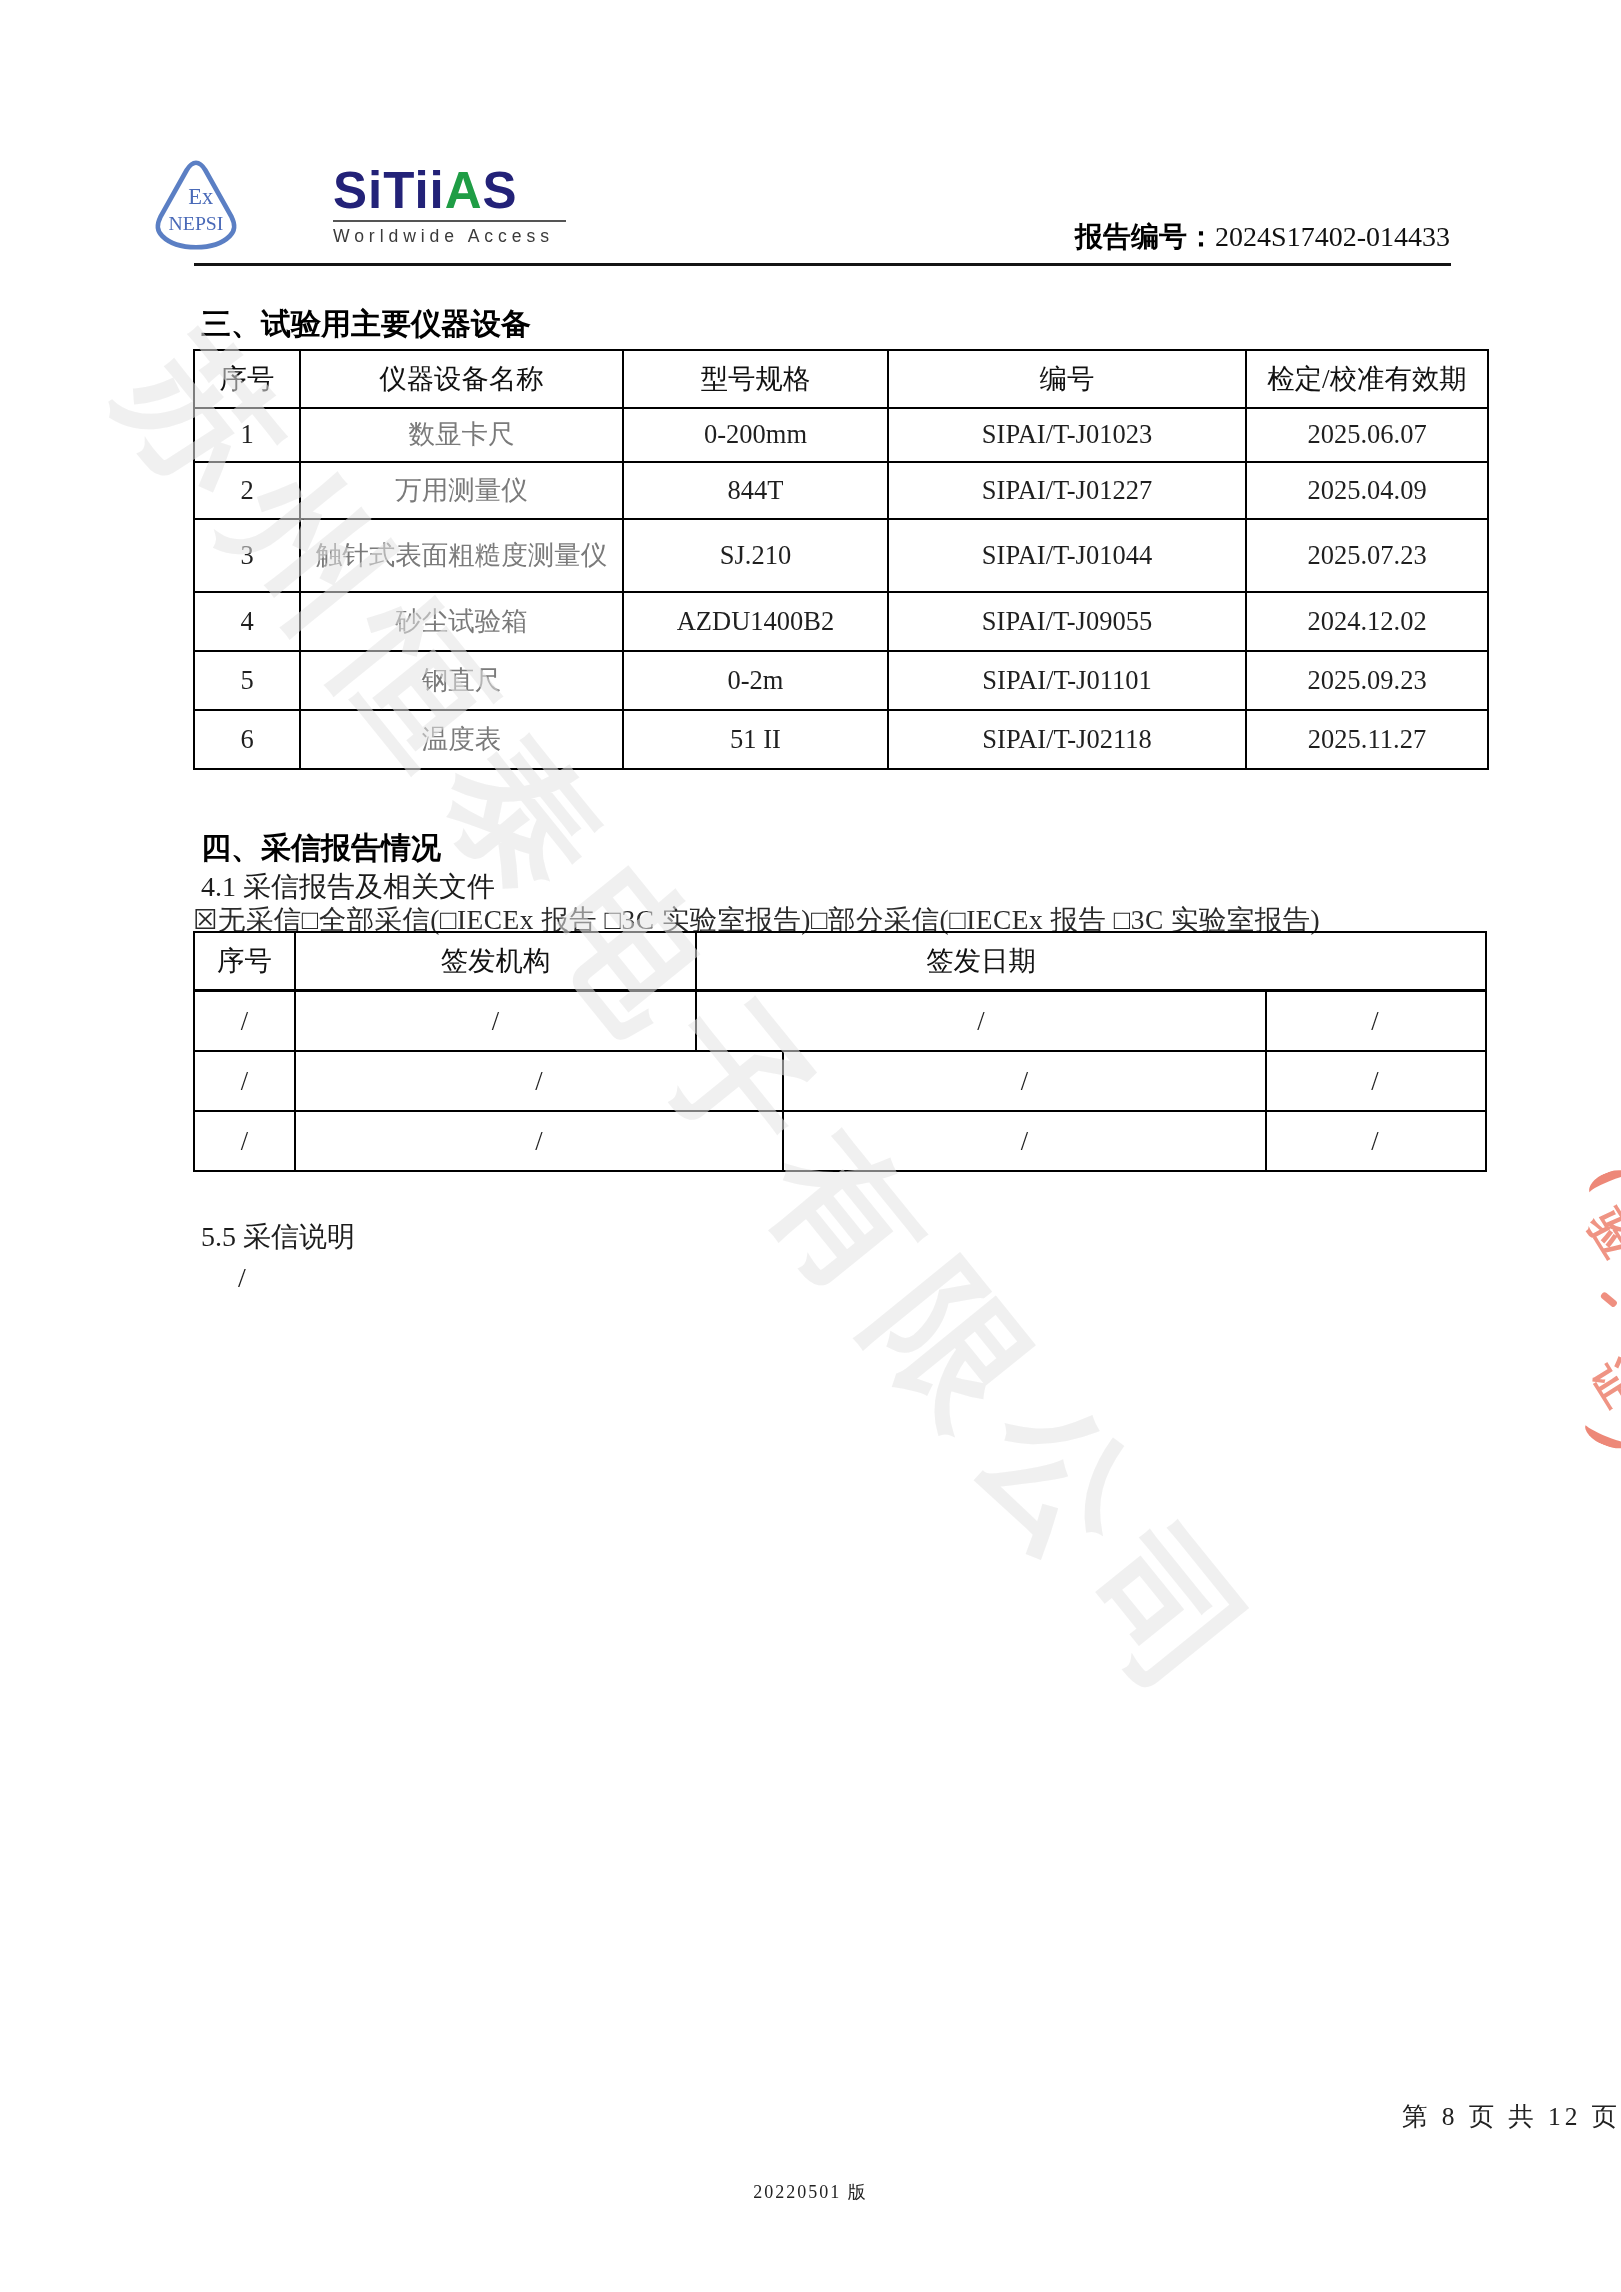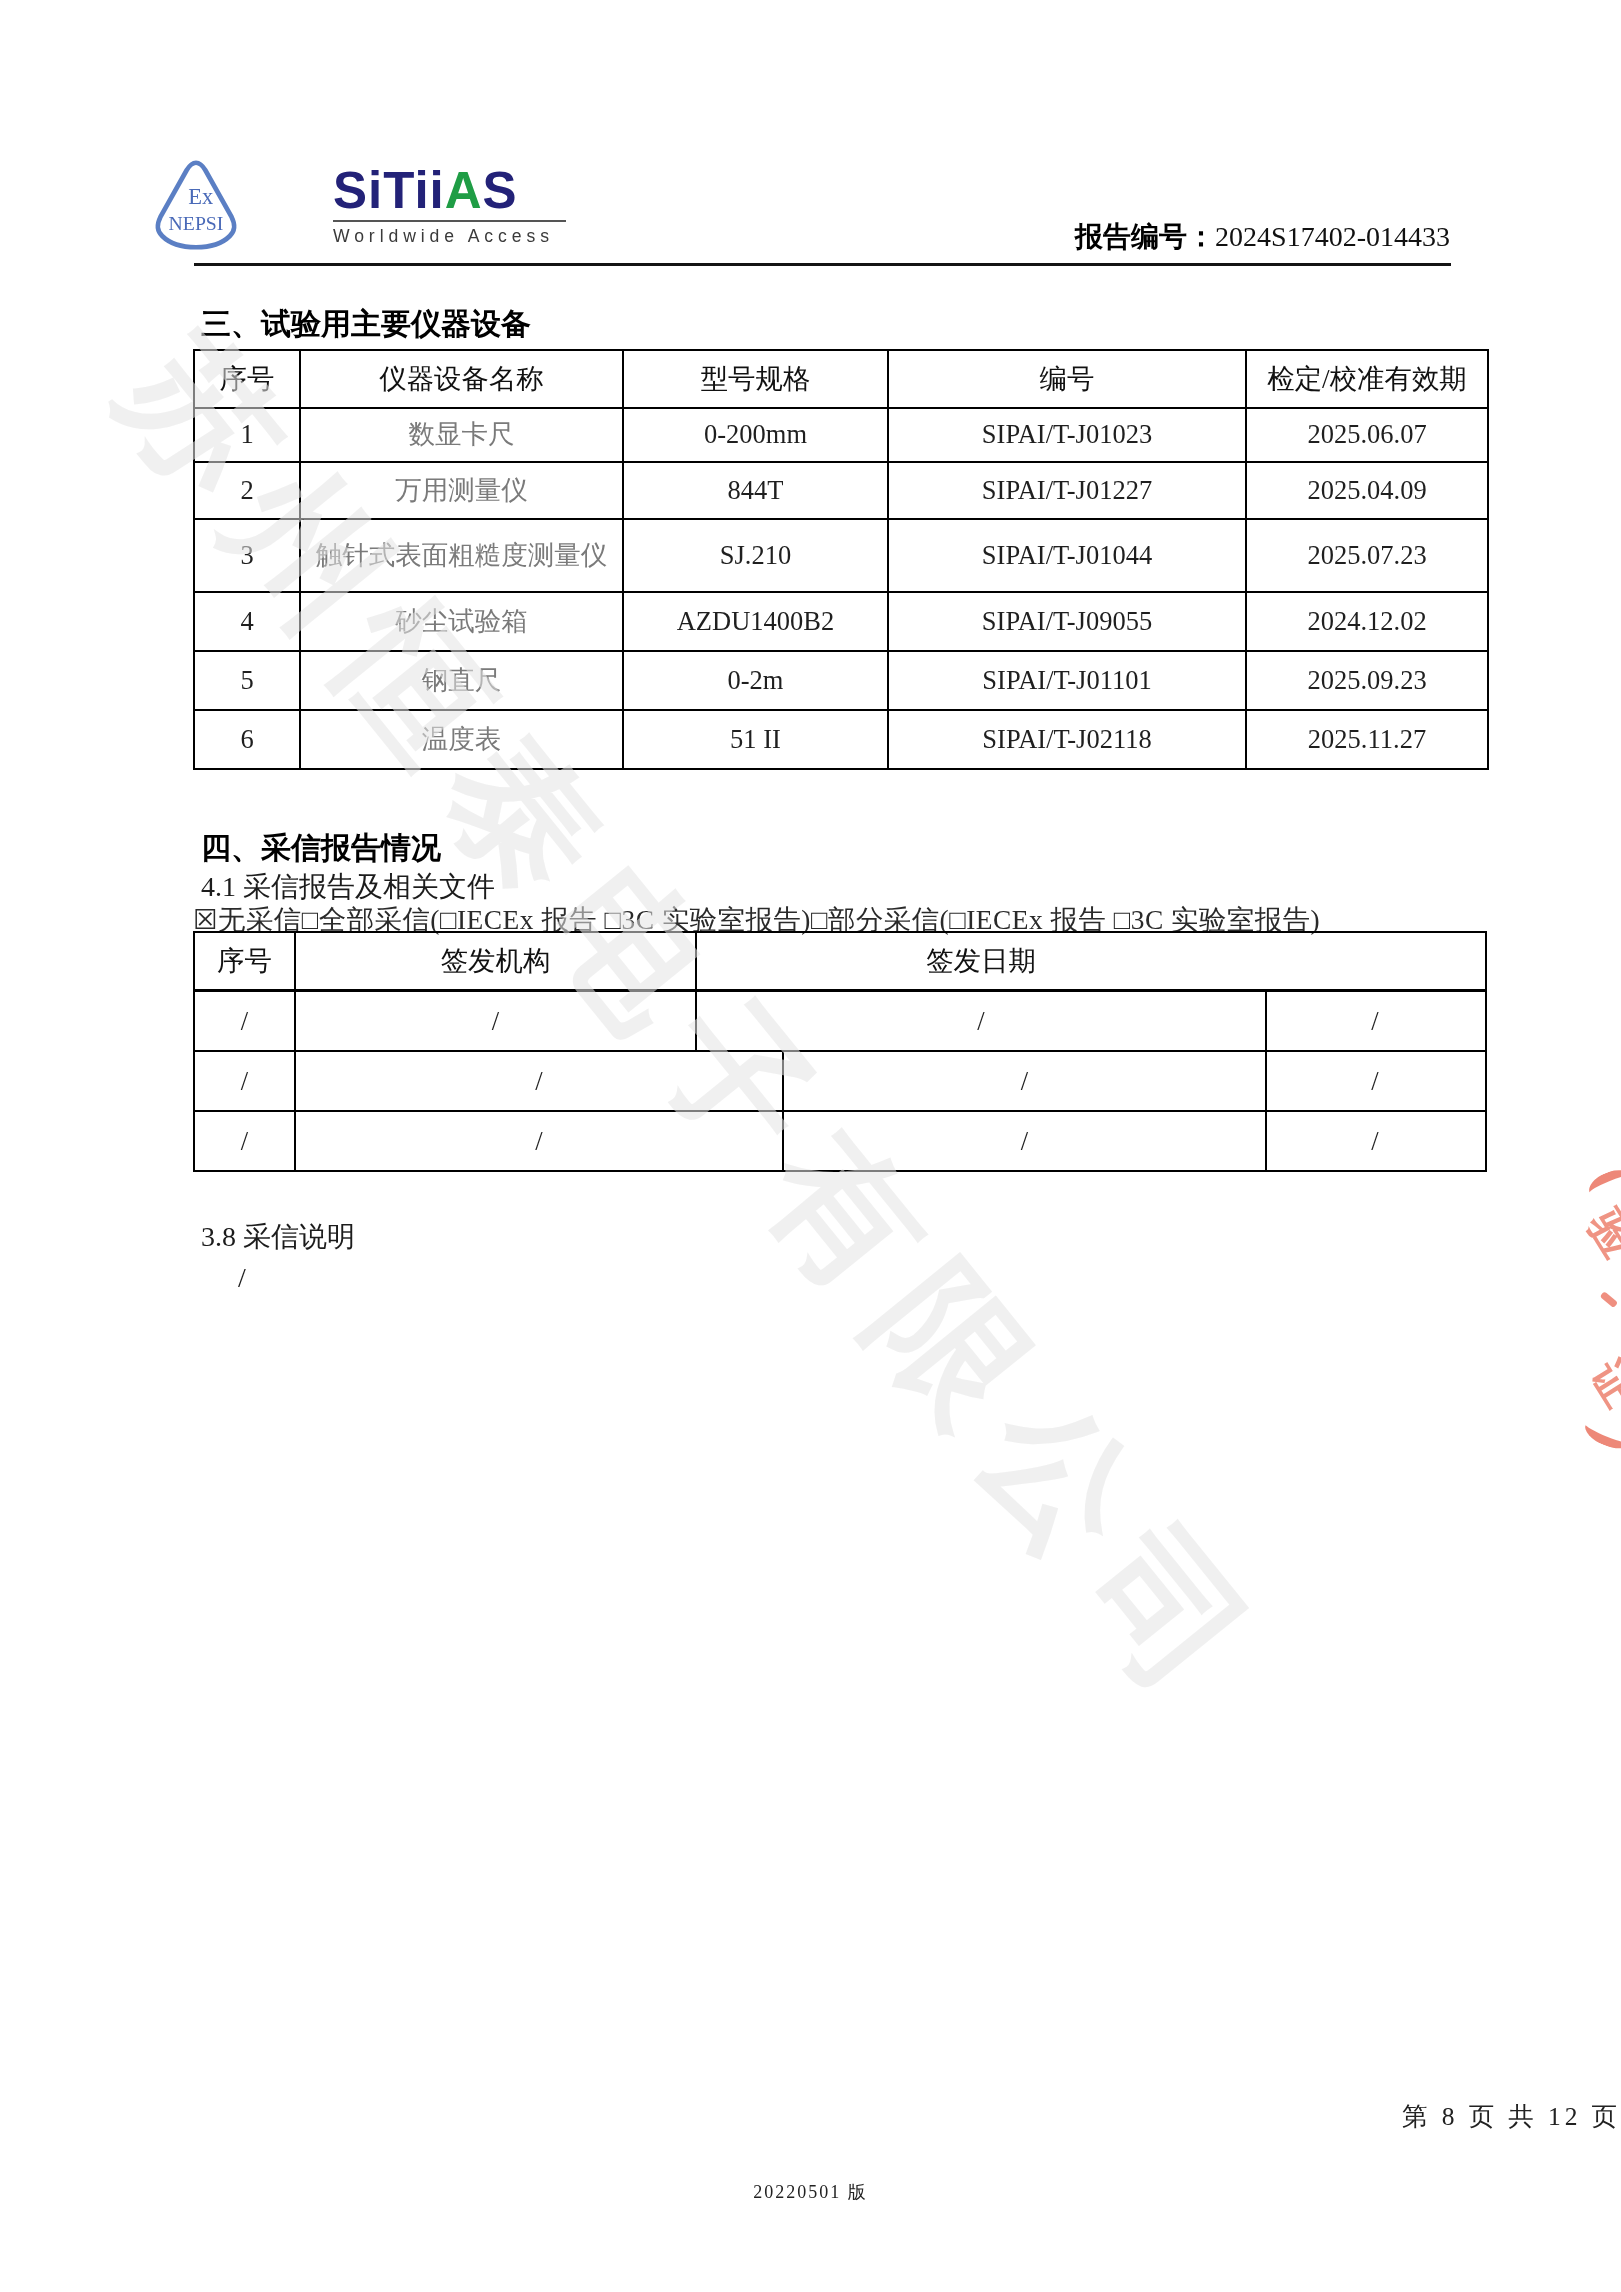--- a/index.html
+++ b/index.html
@@ -195,21 +195,21 @@
       <div>/</div>
     </div>
     <div class="t2row b">
       <div>/</div>
       <div>/</div>
       <div>/</div>
       <div>/</div>
     </div>
   </div>
 
-  <div class="sub-line sub42">3.8 采信说明</div>
+  <div class="sub-line sub42">5.5 采信说明</div>
   <div class="sub42-value">/</div>
 
   <div class="stamp stamp-arc-top"></div>
   <div class="stamp stamp-char1">验</div>
   <div class="stamp stamp-tick"></div>
   <div class="stamp stamp-char2">证</div>
   <div class="stamp stamp-arc-bot"></div>
 
   <div class="footer-page">第 8 页  共 12 页</div>
   <div class="footer-version">20220501 版</div>

